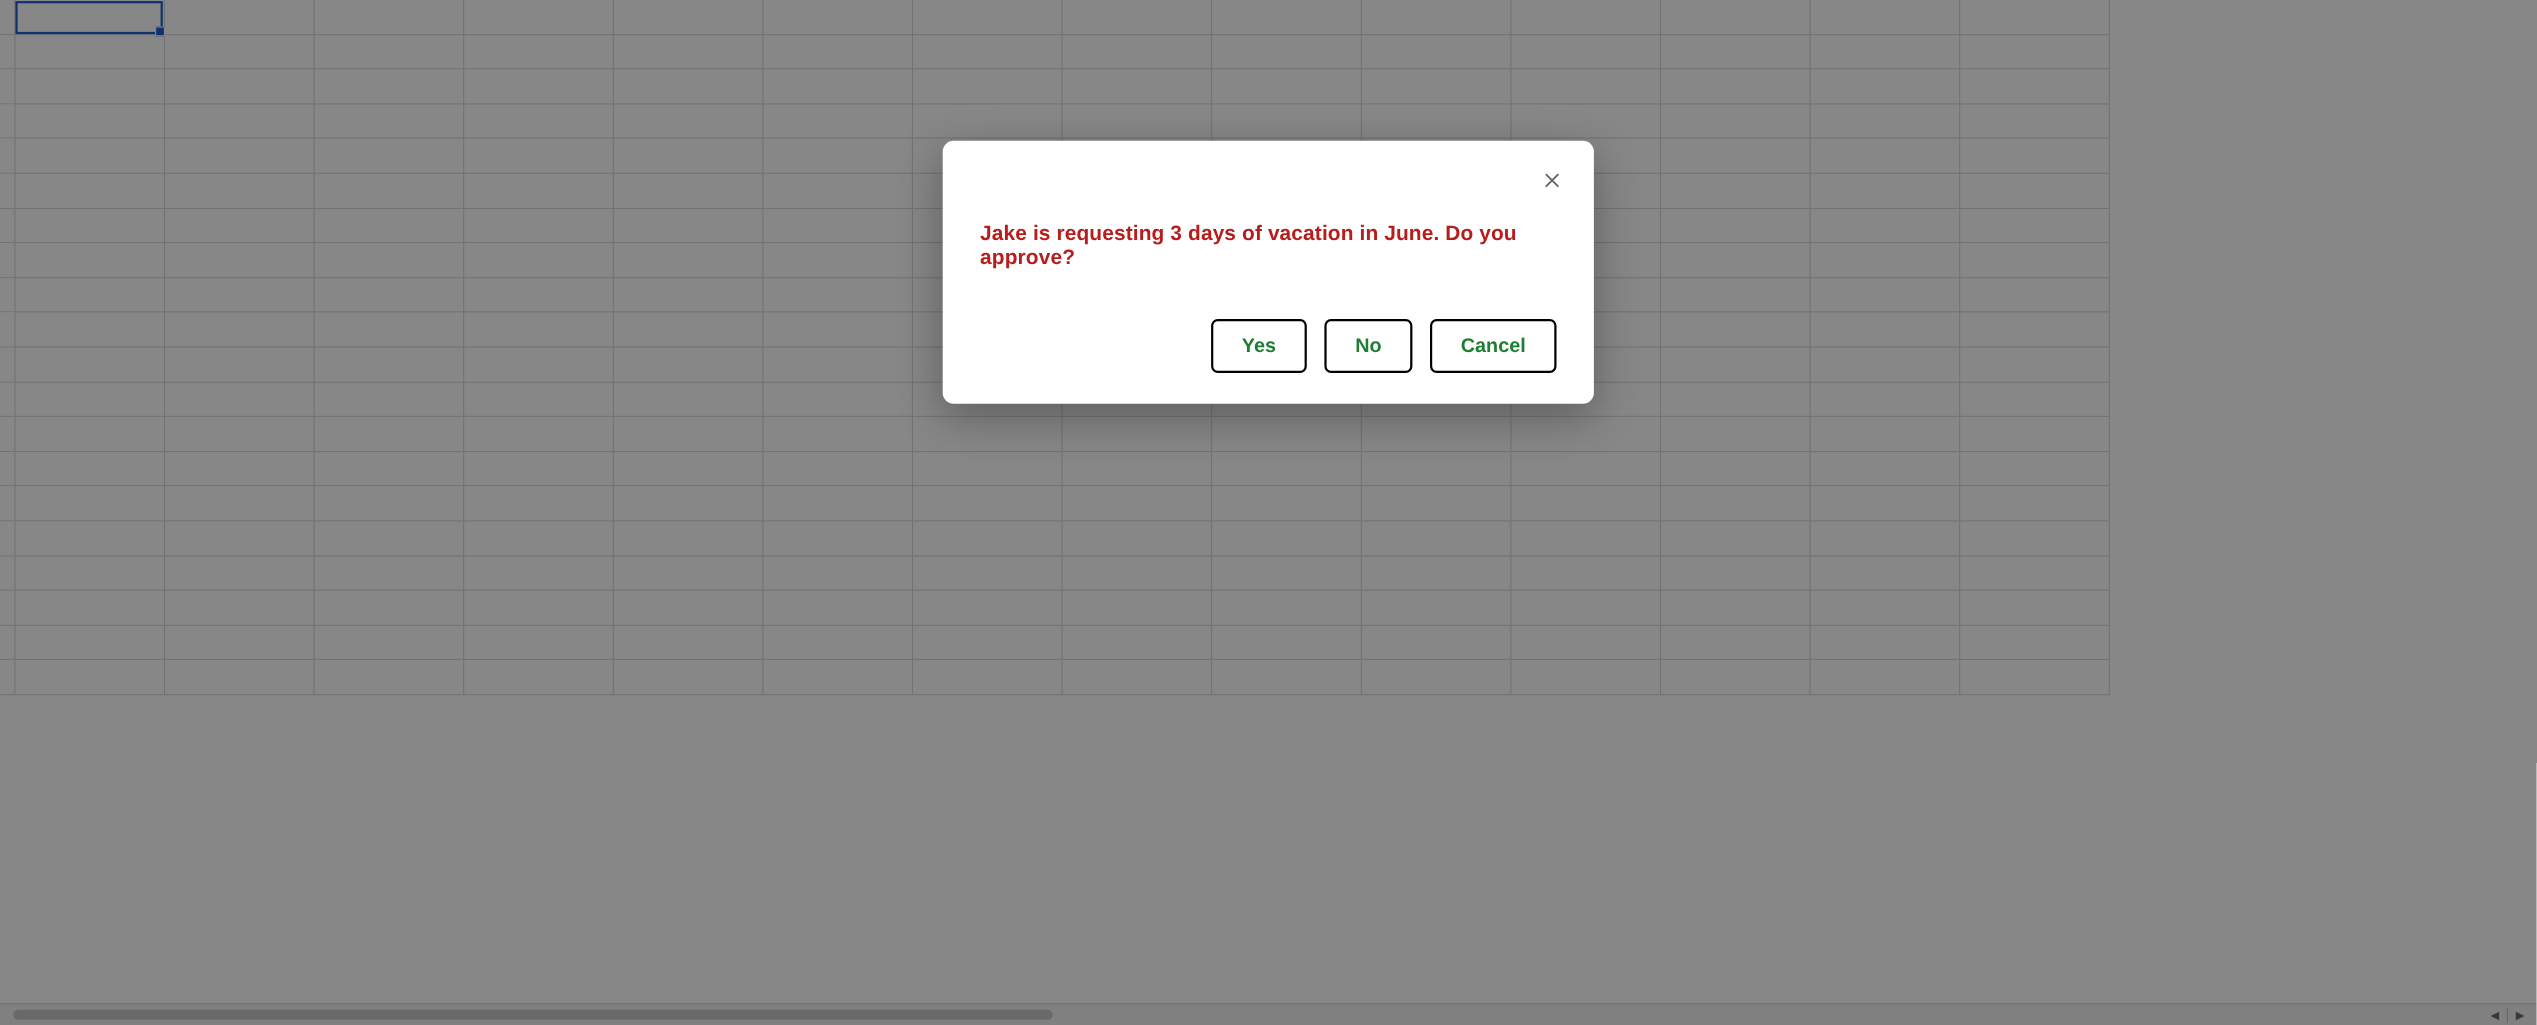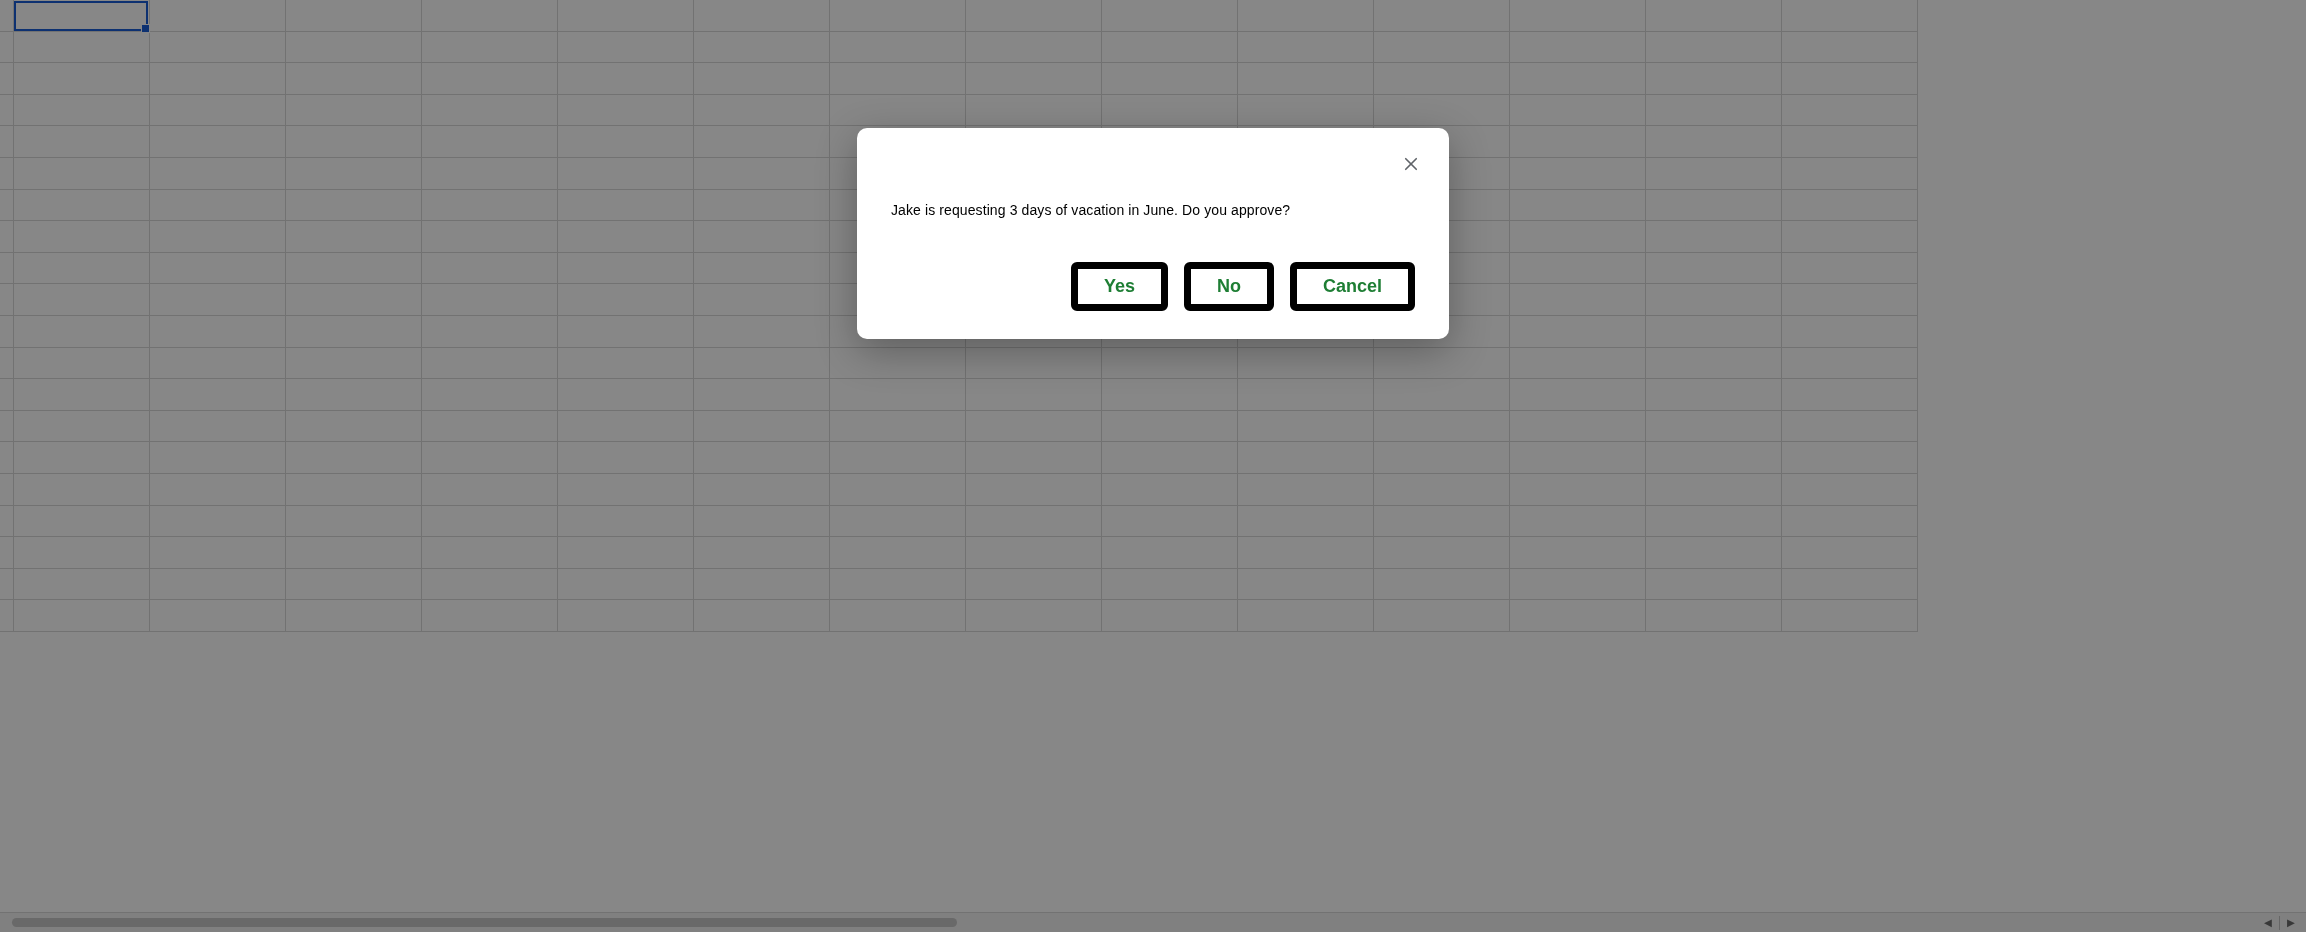--- a/index.html
+++ b/index.html
@@ -166,35 +166,36 @@
     cursor: pointer;
     color: #5f6368;
     border-radius: 50%;
   }
   .dialog-close svg {
     width: 18px;
     height: 18px;
   }
   .dialog-message {
     margin-top: 50px;
-    font-size: 14px;
-    color: #000000;
+    font-size: 19px;
+    color: #b91c1c;
     letter-spacing: 0.1px;
+    font-weight: bold;
   }
   .dialog-buttons {
     margin-top: 44px;
     display: flex;
     justify-content: flex-end;
     gap: 16px;
   }
   .btn {
     min-width: 66px;
     height: 49px;
     padding: 0 26px;
-    border: 7px solid #000000;
+    border: 2px solid #000000;
     border-radius: 6px;
     background: #ffffff;
     color: #1e7e34;
     font-size: 18px;
     font-weight: 600;
     cursor: pointer;
     display: flex;
     align-items: center;
     justify-content: center;
     font-family: inherit;

